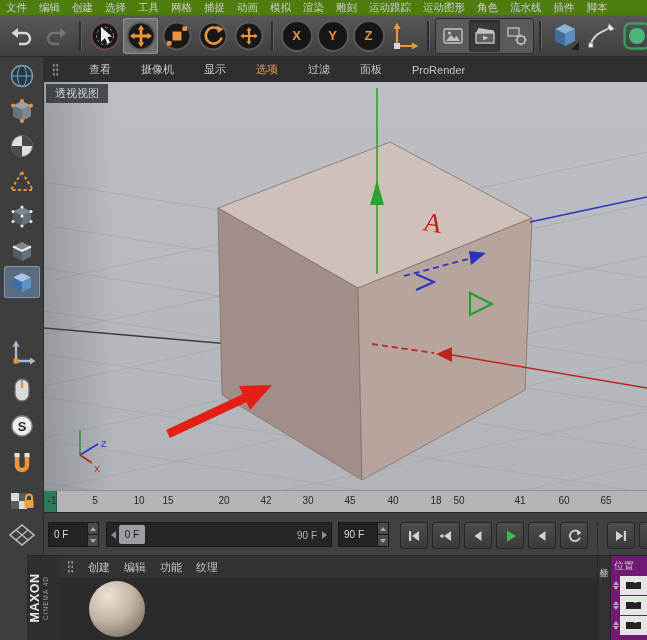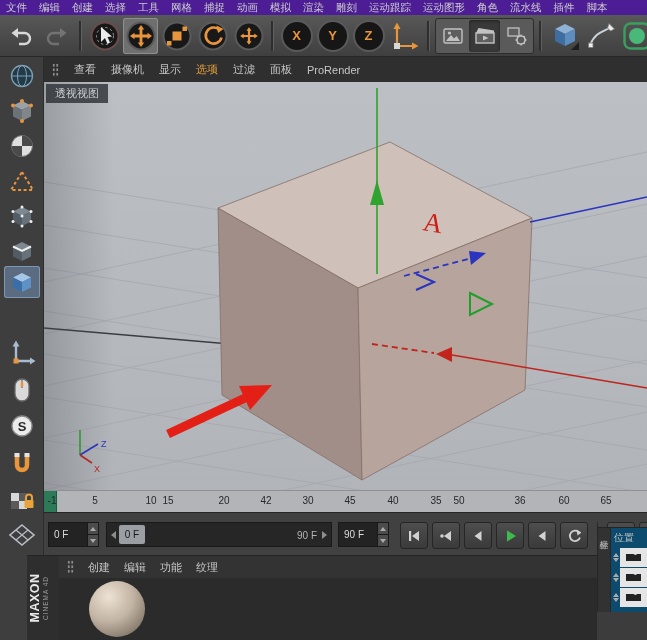--- a/index.html
+++ b/index.html
@@ -1,20 +1,20 @@
 <!DOCTYPE html>
 <html><head>
 <meta charset="utf-8">
 <style>
   html,body{margin:0;padding:0}
   body{width:647px;height:640px;position:relative;overflow:hidden;background:#3c3c3c;
        font-family:"Liberation Sans",sans-serif;user-select:none}
 
   
-  .menubar{position:absolute;left:0;top:0;width:647px;height:15px;background:#4c1d95;
+  .menubar{position:absolute;left:0;top:0;width:647px;height:15px;background:#4d7c0f;
            display:flex;align-items:center;gap:12px;padding:0 6px;box-sizing:border-box;
            font-size:10.5px;color:#cdcdcd;white-space:nowrap;overflow:hidden}
 
   
   .toolbar{position:absolute;left:0;top:15px;width:647px;height:42px;
            background:linear-gradient(#585858,#3f3f3f);border-bottom:1px solid #282828;
            display:flex;align-items:center;gap:1px;padding:0 3px;box-sizing:border-box;overflow:hidden}
   .tbtn{width:35px;height:36px;display:flex;align-items:center;justify-content:center;border-radius:3px;flex:0 0 auto}
   .tbtn.active{background:#6f6f6f;box-shadow:inset 0 0 0 1px #8f8f8f}
   .tbtn.disabled{opacity:.5}
@@ -27,21 +27,21 @@
   .render-group .tbtn.pressed{background:#393939;box-shadow:inset 0 1px 3px #202020}
 
   
   .left-palette{position:absolute;left:0;top:57px;width:44px;height:583px;background:#3e3e3e;
                 border-right:1px solid #2d2d2d;box-sizing:border-box;z-index:1}
   .pbtn{position:absolute;left:4px;width:36px;height:32px;display:flex;align-items:center;justify-content:center;border-radius:3px}
   .pbtn.selected{background:#5c6c80;box-shadow:inset 0 0 0 1px #7e96b2}
 
   
   .vp-menubar{position:absolute;left:44px;top:57px;width:603px;height:25px;background:#2f2f2f;
-              display:flex;align-items:center;gap:15px;padding:0 8px;box-sizing:border-box;
+              display:flex;align-items:center;gap:30px;padding:0 8px;box-sizing:border-box;
               font-size:11px;color:#c6c6c6;z-index:2}
   .vp-menubar .active{color:#e8a33c}
   .grip{width:7px;height:14px;background-image:radial-gradient(circle,#8d8d8d 1px,transparent 1.3px);
         background-size:3.5px 4.5px;flex:0 0 auto}
 
   
   .viewport{position:absolute;left:44px;top:82px;width:603px;height:408px;background:#b6b9be;overflow:hidden}
   .vp-label{position:absolute;left:2px;top:2px;background:rgba(40,44,48,.78);color:#c9cdd1;
             font-size:11px;padding:2px 9px;z-index:2}
 
@@ -85,21 +85,21 @@
   .logo-brand{font-size:12.5px;font-weight:bold;color:#e9e9e9;letter-spacing:.5px;display:block}
   .logo-product{font-size:6.5px;color:#9a9a9a;letter-spacing:1px;display:block}
   .mat-menubar{position:absolute;left:32px;top:0;right:0;height:22px;background:#333;
                border-bottom:1px solid #262626;display:flex;gap:14px;align-items:center;
                padding:0 8px;font-size:11px;color:#c6c6c6}
   .mat-content{position:absolute;left:32px;top:22px;right:0;bottom:0;background:#2b2b2b}
   .mat-sphere{position:absolute;left:30px;top:3px;width:56px;height:56px;border-radius:50%;
               background:radial-gradient(circle at 35% 28%,#ece2d4,#c3b4a4 45%,#857a6c 80%,#5f584e)}
 
   
-  .coord-panel{position:absolute;left:597px;top:527px;width:50px;height:85px;background:#0c4a6e;
+  .coord-panel{position:absolute;left:597px;top:555px;width:50px;height:85px;background:#701a75;
                border-top:1px solid #242424;border-left:1px solid #262626;box-sizing:border-box;z-index:4}
   .coord-tab{position:absolute;left:0;top:0;width:13px;height:100%;background:#323232;
              border-right:1px solid #272727;color:#b2b2b2;font-size:9px;writing-mode:vertical-rl;
              text-align:left;padding-top:5px;box-sizing:border-box}
   .coord-content{position:absolute;left:13px;top:0;right:0;bottom:0}
   .coord-header{height:16px;font-size:10px;color:#c8c8c8;padding:3px 0 0 3px}
   .coord-row{display:flex;height:19px;margin:1px 0 1px 1px}
   .cstep{width:8px;display:flex;flex-direction:column;justify-content:center;align-items:center;gap:1px}
   .cval{flex:1;background:#232323;border:6px solid #e5e5e5;color:#d6d6d6;font-size:12px;
         display:flex;align-items:center;padding-left:6px;overflow:hidden}
@@ -421,30 +421,30 @@
     </g>
     <rect width="70" height="408" fill="url(#lsh)"></rect>
   </svg>
   <div class="vp-label">透视视图</div>
 </div>
 
 <div class="ruler">
   <div class="frame-marker"></div>
   <span class="tick" style="left:8px">-1</span>
   <span class="tick" style="left:51px">5</span>
-  <span class="tick" style="left:107px">10</span>
+  <span class="tick" style="left:95px">10</span>
   <span class="tick" style="left:124px">15</span>
   <span class="tick" style="left:180px">20</span>
   <span class="tick" style="left:222px">42</span>
   <span class="tick" style="left:264px">30</span>
   <span class="tick" style="left:306px">45</span>
   <span class="tick" style="left:349px">40</span>
-  <span class="tick" style="left:392px">35</span>
+  <span class="tick" style="left:392px">18</span>
   <span class="tick" style="left:415px">50</span>
-  <span class="tick" style="left:476px">36</span>
+  <span class="tick" style="left:476px">41</span>
   <span class="tick" style="left:520px">60</span>
   <span class="tick" style="left:562px">65</span>
 </div>
 
 <div class="anim-bar">
   <div class="ffield" style="left:4px">
     <div class="num">0 F</div>
     <div class="stepper">
         <div>
           <span class="tu"></span>

